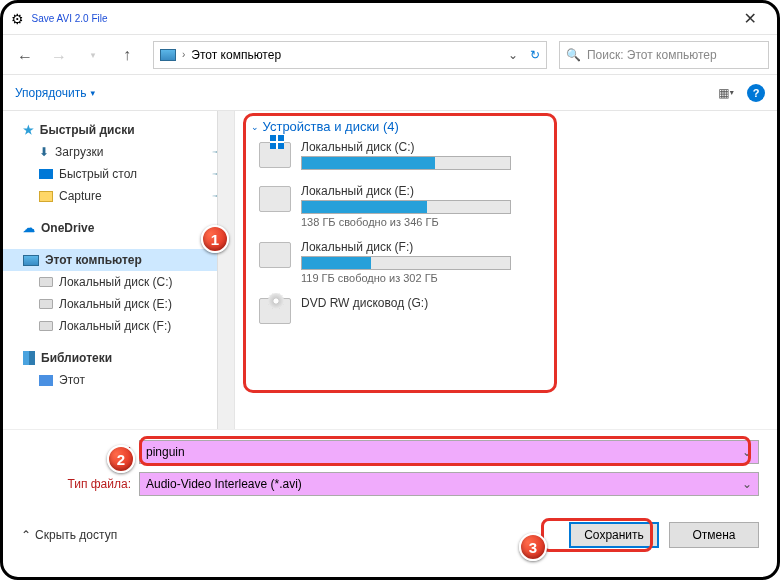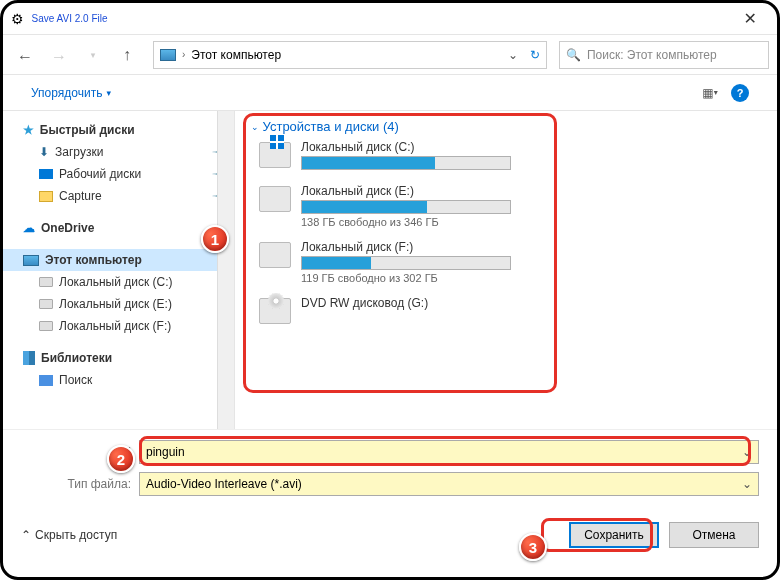--- a/index.html
+++ b/index.html
@@ -14,21 +14,21 @@
 .navbtn { width: 28px; height: 28px; display: flex; align-items: center; justify-content: center; color: #555; cursor: pointer; }
 .navbtn.disabled { color: #ccc; }
 .addressbar { flex: 1; display: flex; align-items: center; height: 28px; border: 1px solid #ccc; padding: 0 6px; gap: 6px; font-size: 12px; margin: 0 6px; }
 .addressbar .pc-icon { width: 16px; height: 12px; background: linear-gradient(#5bb6e8,#3a8cc4); border: 1px solid #2a6a94; }
 .addressbar .chev { color: #666; font-size: 10px; }
 .addressbar .dd { margin-left: auto; color: #555; }
 .addressbar .refresh { margin-left: 6px; color: #0078d7; }
 .searchbox { width: 210px; height: 28px; border: 1px solid #ccc; display: flex; align-items: center; padding: 0 6px; font-size: 12px; color: #888; }
 .searchbox .mag { margin-right: 6px; color: #555; }
 
-.toolbar { height: 36px; display: flex; align-items: center; padding: 0 28px; border-bottom: 1px solid #e5e5e5; }
+.toolbar { height: 36px; display: flex; align-items: center; padding: 0 12px; border-bottom: 1px solid #e5e5e5; }
 .toolbar .org { color: #0066cc; font-size: 12px; display: flex; align-items: center; gap: 4px; }
 .toolbar .right { margin-left: auto; display: flex; align-items: center; gap: 10px; }
 .toolbar .viewbtn { width: 22px; height: 18px; display: flex; align-items: center; justify-content: center; color: #555; font-size: 12px; }
 .toolbar .help { width: 18px; height: 18px; border-radius: 50%; background: #0078d7; color: #fff; display: flex; align-items: center; justify-content: center; font-size: 11px; font-weight: bold; }
 
 .body { display: flex; height: 318px; }
 .sidebar { width: 232px; border-right: 1px solid #e5e5e5; overflow-y: auto; padding: 8px 0; font-size: 12px; position: relative; }
 .sb-item { display: flex; align-items: center; height: 22px; padding: 0 8px 0 20px; gap: 6px; cursor: pointer; }
 .sb-item.bold { font-weight: 600; color: #333; }
 .sb-item.sub { padding-left: 36px; color: #333; }
@@ -56,22 +56,22 @@
 .drive-icon.win::after { content:""; position:absolute; top:-8px; left:10px; width:14px; height:14px; background: linear-gradient(#fff,#fff) 6px 0/2px 14px no-repeat, linear-gradient(#fff,#fff) 0 6px/14px 2px no-repeat; }
 .drive-icon.dvd::before { content:""; position:absolute; top:-6px; left:8px; width:16px; height:16px; border-radius:50%; background: radial-gradient(circle,#fff 20%,#ccc 25%,#e8e8e8 70%,#bbb 72%); }
 .drive-info { flex: 1; max-width: 210px; }
 .drive-name { font-size: 12px; color: #333; margin-bottom: 2px; }
 .drive-bar { width: 100%; height: 14px; border: 1px solid #b0b0b0; background: #e8e8e8; margin-bottom: 2px; position: relative; }
 .drive-bar .fill { height: 100%; background: #26a0da; }
 .drive-free { font-size: 11px; color: #666; }
 
 .bottom { padding: 10px 18px; border-top: 1px solid #eee; position: relative; }
 .row { display: flex; align-items: center; margin-bottom: 8px; gap: 8px; }
-.row .label { width: 110px; text-align: right; font-size: 12px; color: #737373; }
-.row .field { flex: 1; height: 24px; border: 1px solid #aaa; padding: 0 6px; font-size: 12px; display: flex; align-items: center; background: #fef9c3; }
+.row .label { width: 110px; text-align: right; font-size: 12px; color: #b91c1c; }
+.row .field { flex: 1; height: 24px; border: 1px solid #aaa; padding: 0 6px; font-size: 12px; display: flex; align-items: center; background: #f0abfc; }
 .row .field .dd { margin-left: auto; color: #555; }
 .red-box2 { position: absolute; top: 6px; left: 136px; width: 612px; height: 30px; border: 3px solid #e53027; border-radius: 8px; pointer-events: none; }
 
 .footer { display: flex; align-items: center; padding: 8px 18px 12px; gap: 10px; position: relative; }
 .footer .hide { font-size: 12px; color: #333; display: flex; align-items: center; gap: 4px; }
 .footer .spacer { flex: 1; }
 .footer .btn { min-width: 90px; height: 26px; border: 1px solid #adadad; background: #e1e1e1; font-size: 12px; display: flex; align-items: center; justify-content: center; cursor: pointer; }
 .footer .btn.primary { border-color: #0078d7; box-shadow: 0 0 0 1px #0078d7 inset; }
 .red-box3 { position: absolute; right: 124px; bottom: 8px; width: 112px; height: 34px; border: 3px solid #e53027; border-radius: 8px; pointer-events: none; }
 
@@ -124,21 +124,21 @@
           <span class="star">★</span>
           <span>Быстрый диски</span>
         </div>
       <div class="sb-item sub">
           <span class="dl">⬇</span>
           <span>Загрузки</span>
           <span class="pin">📌</span>
         </div>
       <div class="sb-item sub">
           <span class="desktop"></span>
-          <span>Рабочий диски</span>
+          <span>Быстрый стол</span>
           <span class="pin">📌</span>
         </div>
       <div class="sb-item sub">
           <span class="folder"></span>
           <span>Capture</span>
           <span class="pin">📌</span>
         </div>
       <div class="sb-sep"></div>
       <div class="sb-item bold">
           <span class="cloud">☁</span>
@@ -161,21 +161,21 @@
           <span class="disk"></span>
           <span>Локальный диск (F:)</span>
         </div>
       <div class="sb-sep"></div>
       <div class="sb-item bold">
           <span class="lib"></span>
           <span>Библиотеки</span>
         </div>
       <div class="sb-item sub">
           <span class="video"></span>
-          <span>Поиск</span>
+          <span>Этот</span>
         </div>
     </div>
 
     <div class="content">
       <div class="red-box1"></div>
       <div class="section-header">
         <span style="font-size:9px">⌄</span>
         <span>Устройства и диски (4)</span>
       </div>
       <div class="drive">

